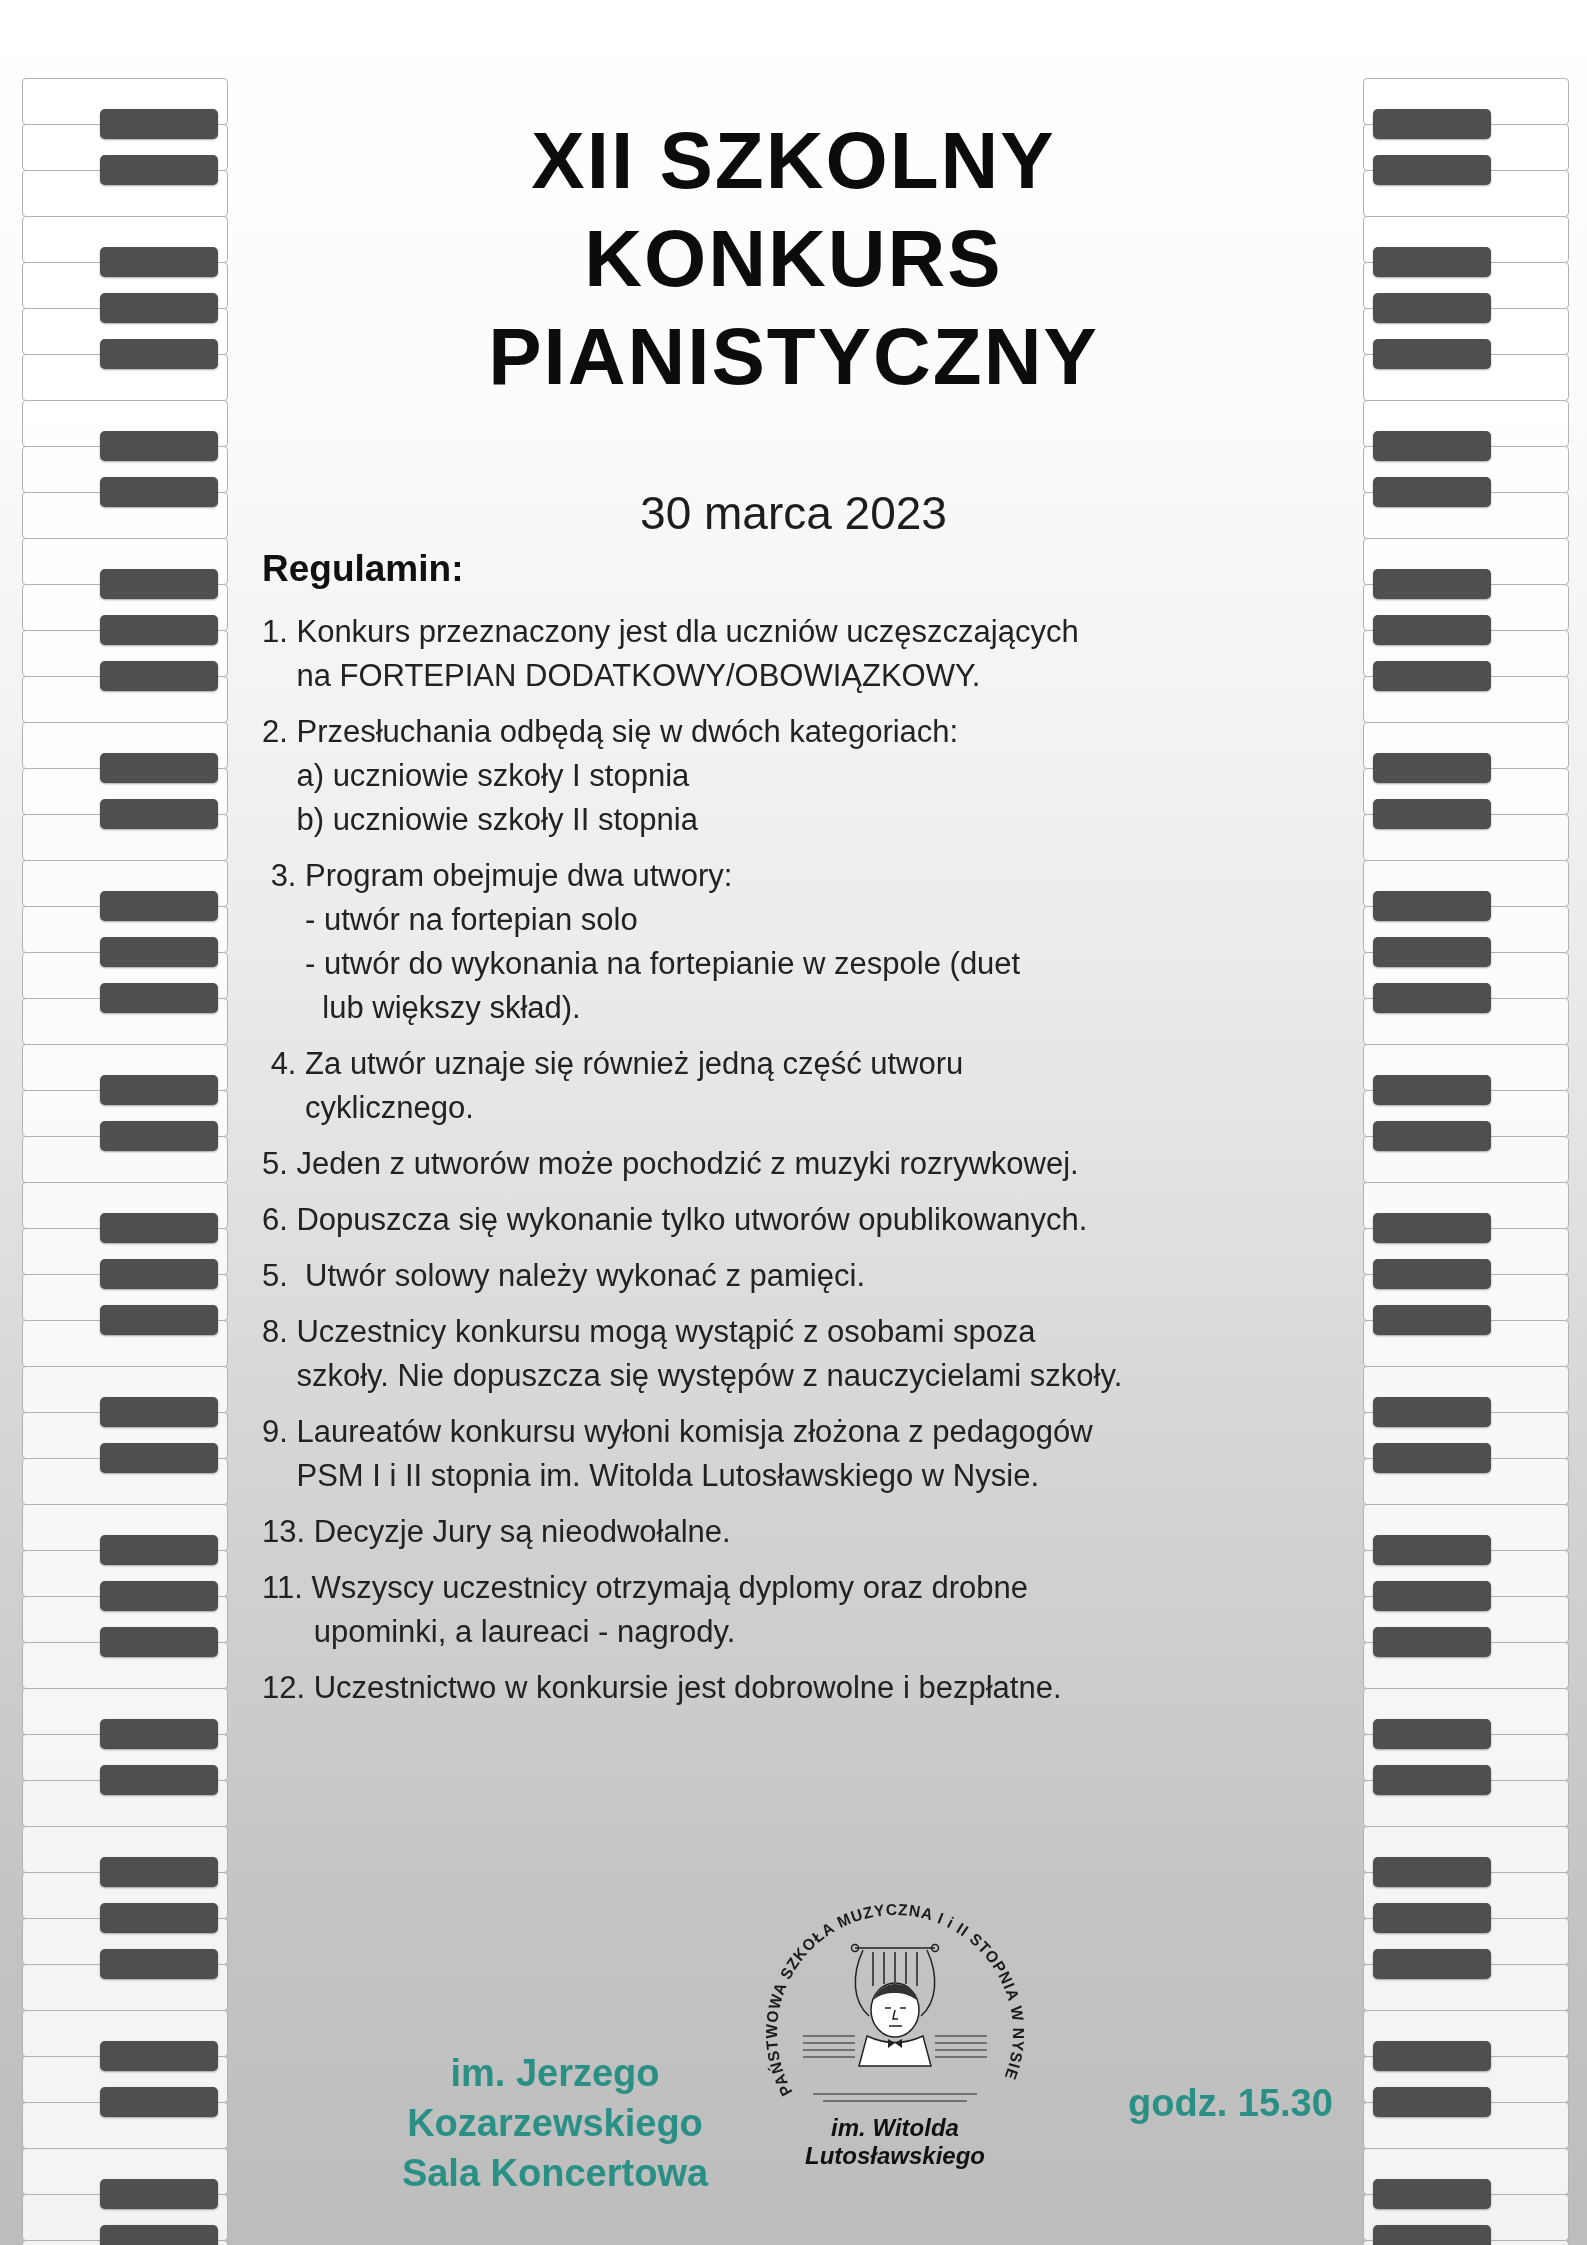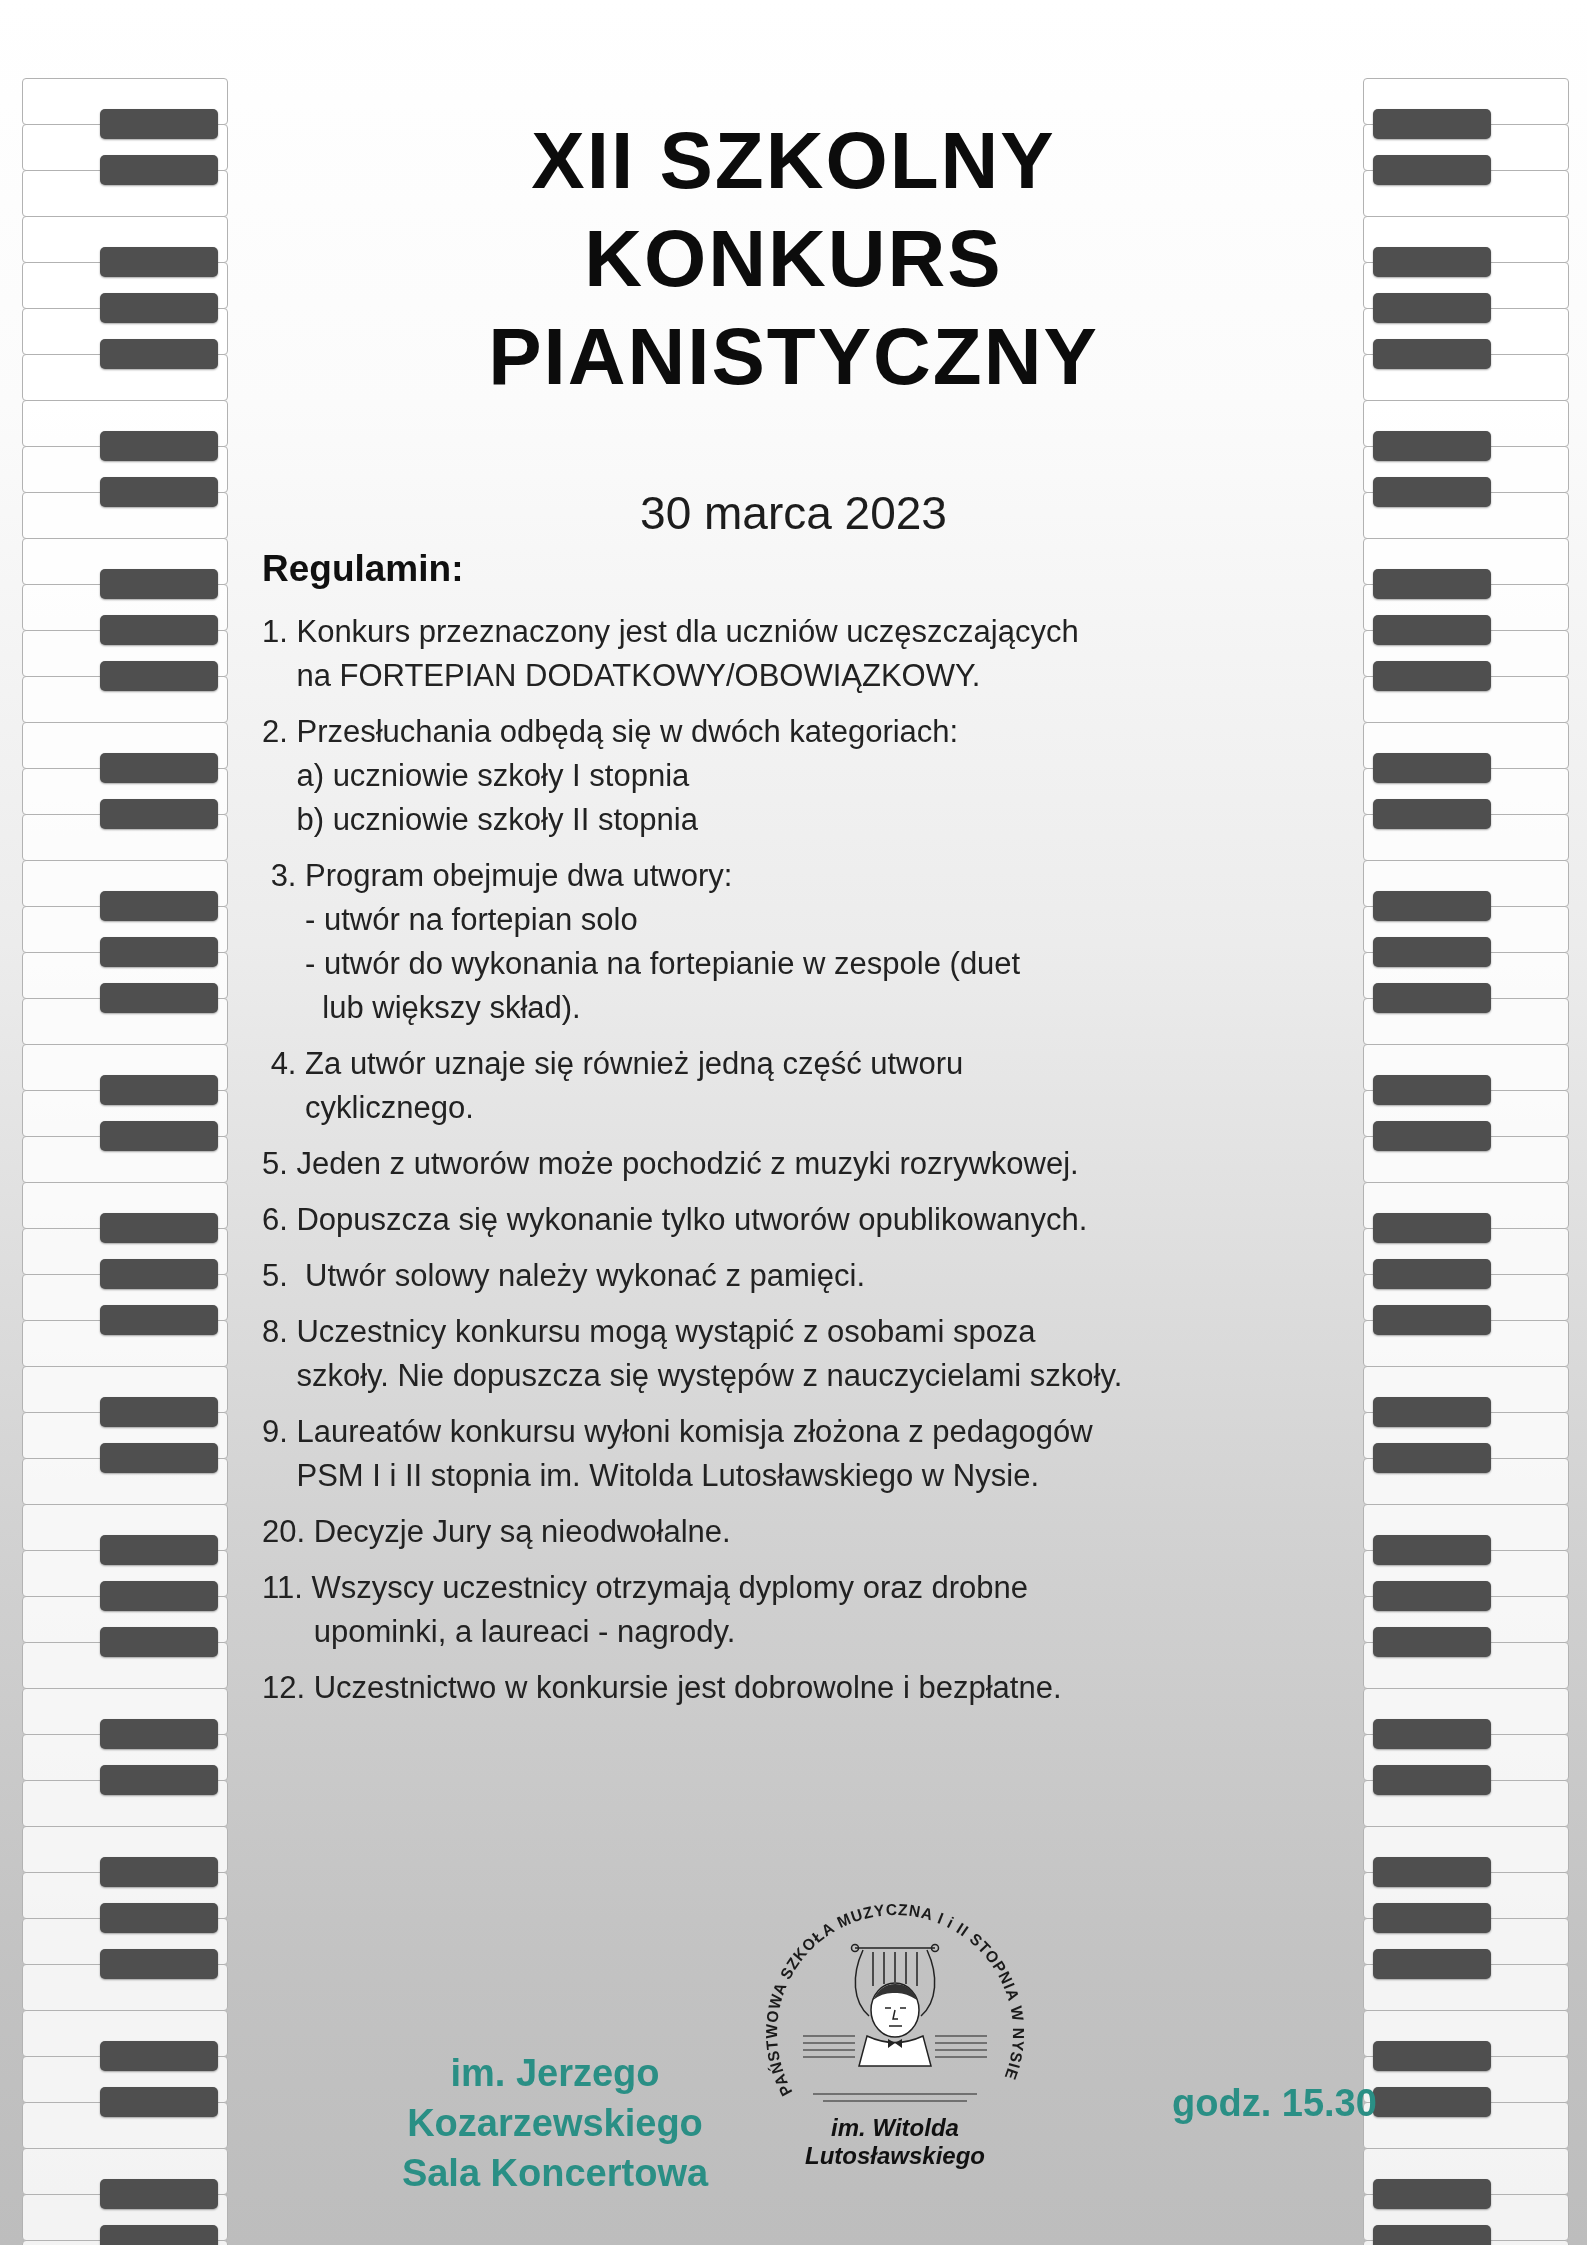--- a/index.html
+++ b/index.html
@@ -98,21 +98,20 @@
     font-size: 38px;
     line-height: 50px;
   }
   .time {
     position: absolute;
     left: 1128px;
     top: 2082px;
     color: #2a8f85;
     font-weight: bold;
     font-size: 38px;
-    margin-left: 44px;
   }
   .logo {
     position: absolute;
     left: 755px;
     top: 1898px;
     width: 280px;
     text-align: center;
   }
   .logo svg { display: block; }
   .logo-caption {
@@ -324,21 +323,21 @@
        lub większy skład).</div>
       <div class="rule"> 4. Za utwór uznaje się również jedną część utworu
      cyklicznego.</div>
       <div class="rule">5. Jeden z utworów może pochodzić z muzyki rozrywkowej.</div>
       <div class="rule">6. Dopuszcza się wykonanie tylko utworów opublikowanych.</div>
       <div class="rule">5.  Utwór solowy należy wykonać z pamięci.</div>
       <div class="rule">8. Uczestnicy konkursu mogą wystąpić z osobami spoza
     szkoły. Nie dopuszcza się występów z nauczycielami szkoły.</div>
       <div class="rule">9. Laureatów konkursu wyłoni komisja złożona z pedagogów
     PSM I i II stopnia im. Witolda Lutosławskiego w Nysie.</div>
-      <div class="rule">20. Decyzje Jury są nieodwołalne.</div>
+      <div class="rule">13. Decyzje Jury są nieodwołalne.</div>
       <div class="rule">11. Wszyscy uczestnicy otrzymają dyplomy oraz drobne
       upominki, a laureaci - nagrody.</div>
       <div class="rule">12. Uczestnictwo w konkursie jest dobrowolne i bezpłatne.</div>
     </div>
 
   <div class="venue">
     <div>im. Jerzego Kozarzewskiego</div>
     <div>Sala Koncertowa</div>
   </div>
 

